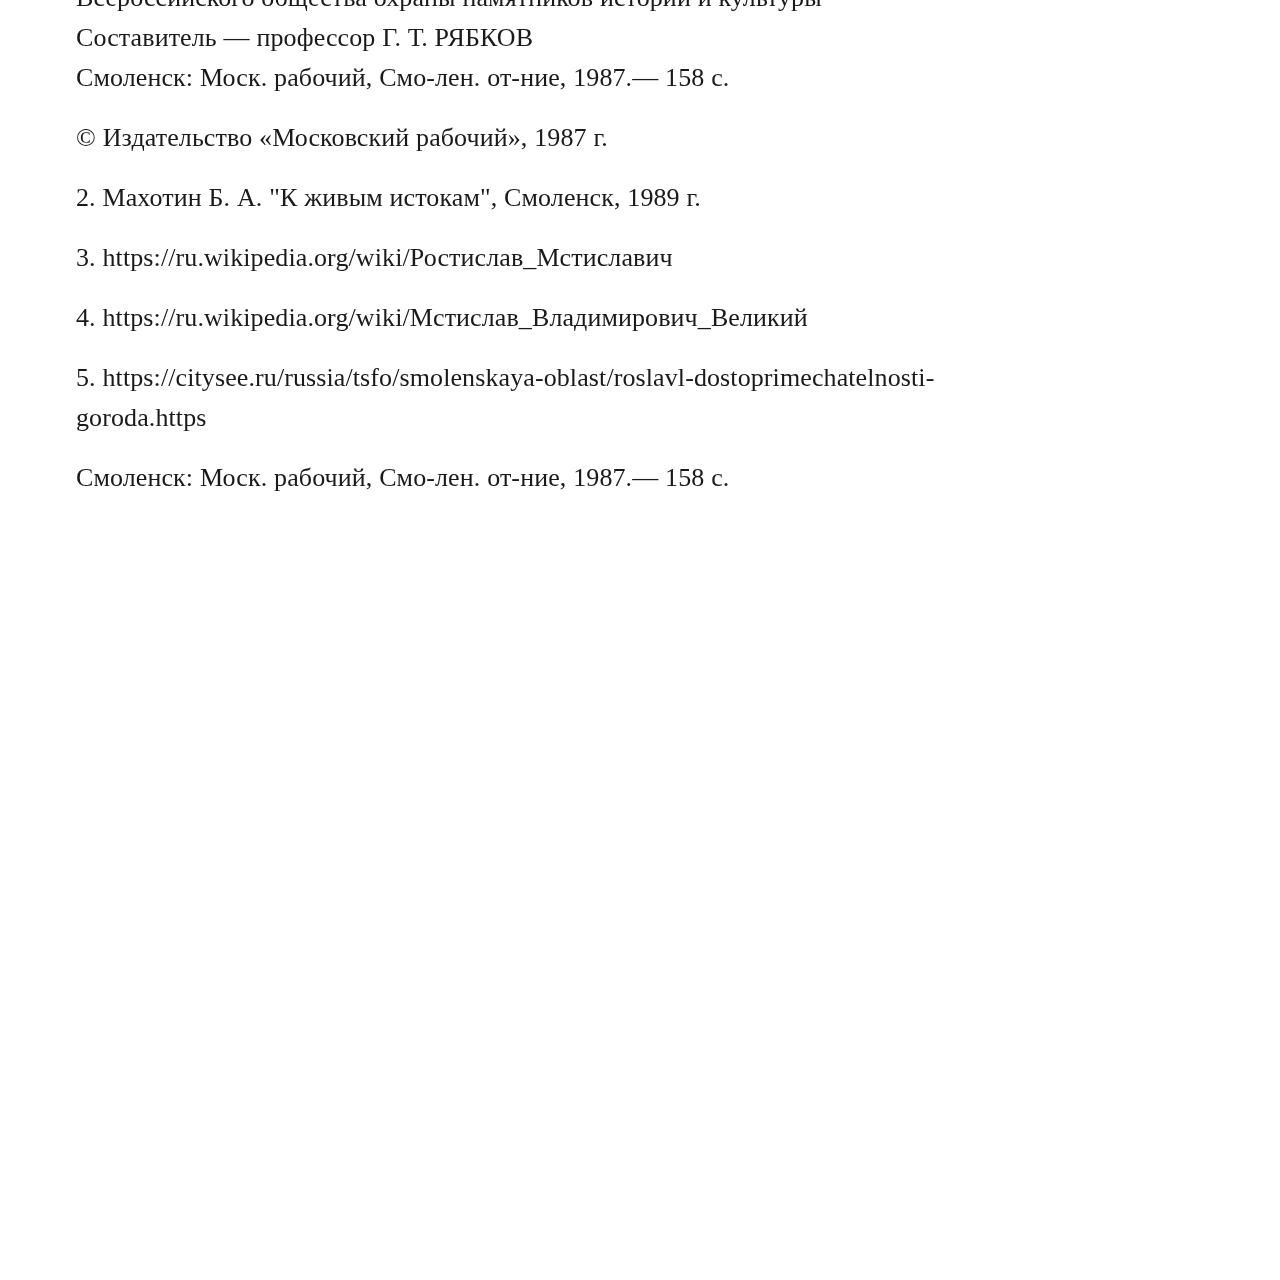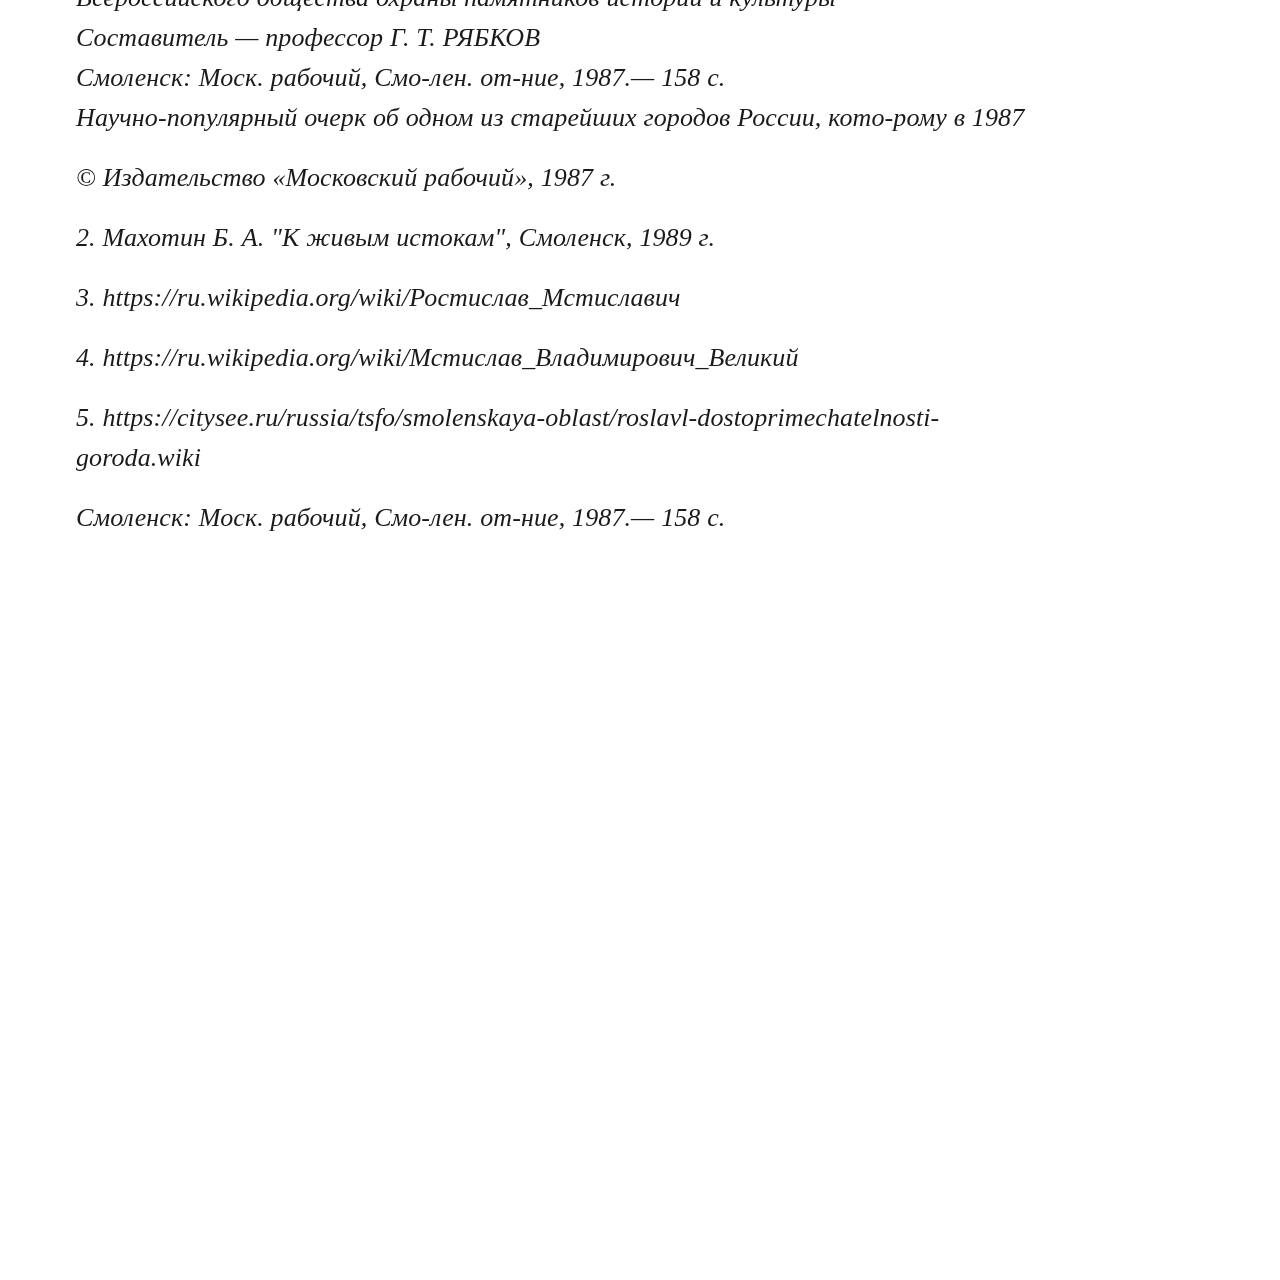--- a/index.html
+++ b/index.html
@@ -15,21 +15,20 @@
     font-family: "Liberation Serif", "DejaVu Serif", serif;
     color: #1a1a1a;
     -webkit-font-smoothing: antialiased;
   }
 
   .page {
     position: relative;
     width: 1060px;
     height: 1280px;
     box-sizing: border-box;
-    font-style: italic;
   }
 
   
   .doc-flow {
     position: absolute;
     left: 76px;
     top: -22px;           
     width: 1104px;
   }
 
@@ -54,42 +53,41 @@
 </head>
 <body>
 
 <div class="page">
   <div class="doc-flow">
 
     <div class="block-tight">
       <p class="para">Всероссийского общества охраны памятников истории и культуры</p>
       <p class="para">Составитель — профессор Г. Т. РЯБКОВ</p>
       <p class="para">Смоленск: Моск. рабочий, Смо-лен. от-ние, 1987.— 158 с.</p>
-      <p class="para">Научно-популярный очерк об одном из старейших городов России, кото-рому в 1987</p>
     </div>
 
     <div class="gap-before">
       <p class="para">© Издательство «Московский рабочий», 1987 г.</p>
     </div>
 
     <div class="gap-before">
       <p class="para para-ref">2. Махотин Б. А. "К живым истокам", Смоленск, 1989 г.</p>
     </div>
 
     <div class="gap-before">
       <p class="para para-ref">3. https://ru.wikipedia.org/wiki/Ростислав_Мстиславич</p>
     </div>
 
     <div class="gap-before">
       <p class="para para-ref">4. https://ru.wikipedia.org/wiki/Мстислав_Владимирович_Великий</p>
     </div>
 
     <div class="gap-before">
       <p class="para para-ref">5. https://citysee.ru/russia/tsfo/smolenskaya-oblast/roslavl-dostoprimechatelnosti-</p>
-      <p class="para para-ref">goroda.wiki</p>
+      <p class="para para-ref">goroda.https</p>
     </div>
 
     <div class="gap-before">
       <p class="para para-ref">Смоленск: Моск. рабочий, Смо-лен. от-ние, 1987.— 158 с.</p>
     </div>
 
   </div>
 </div>
 
 </body></html>

